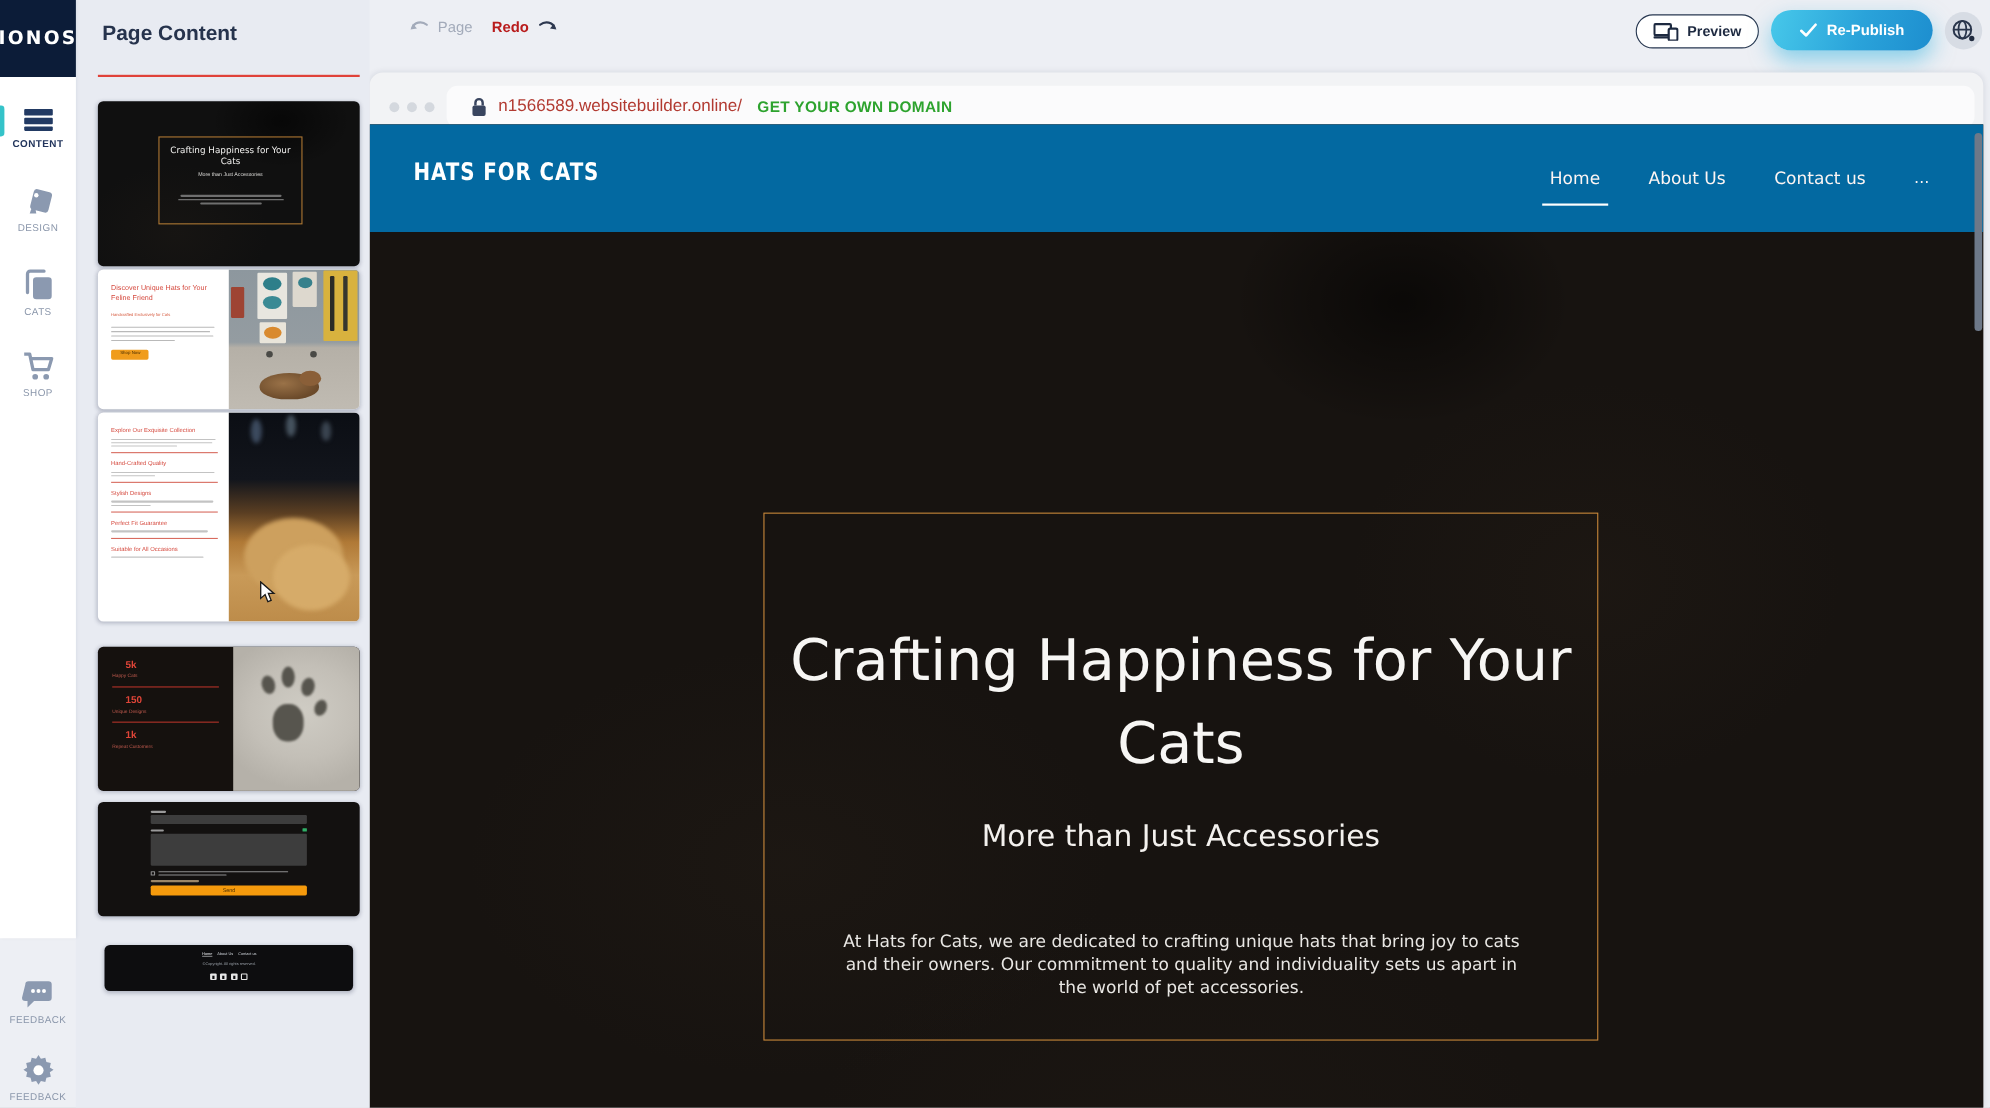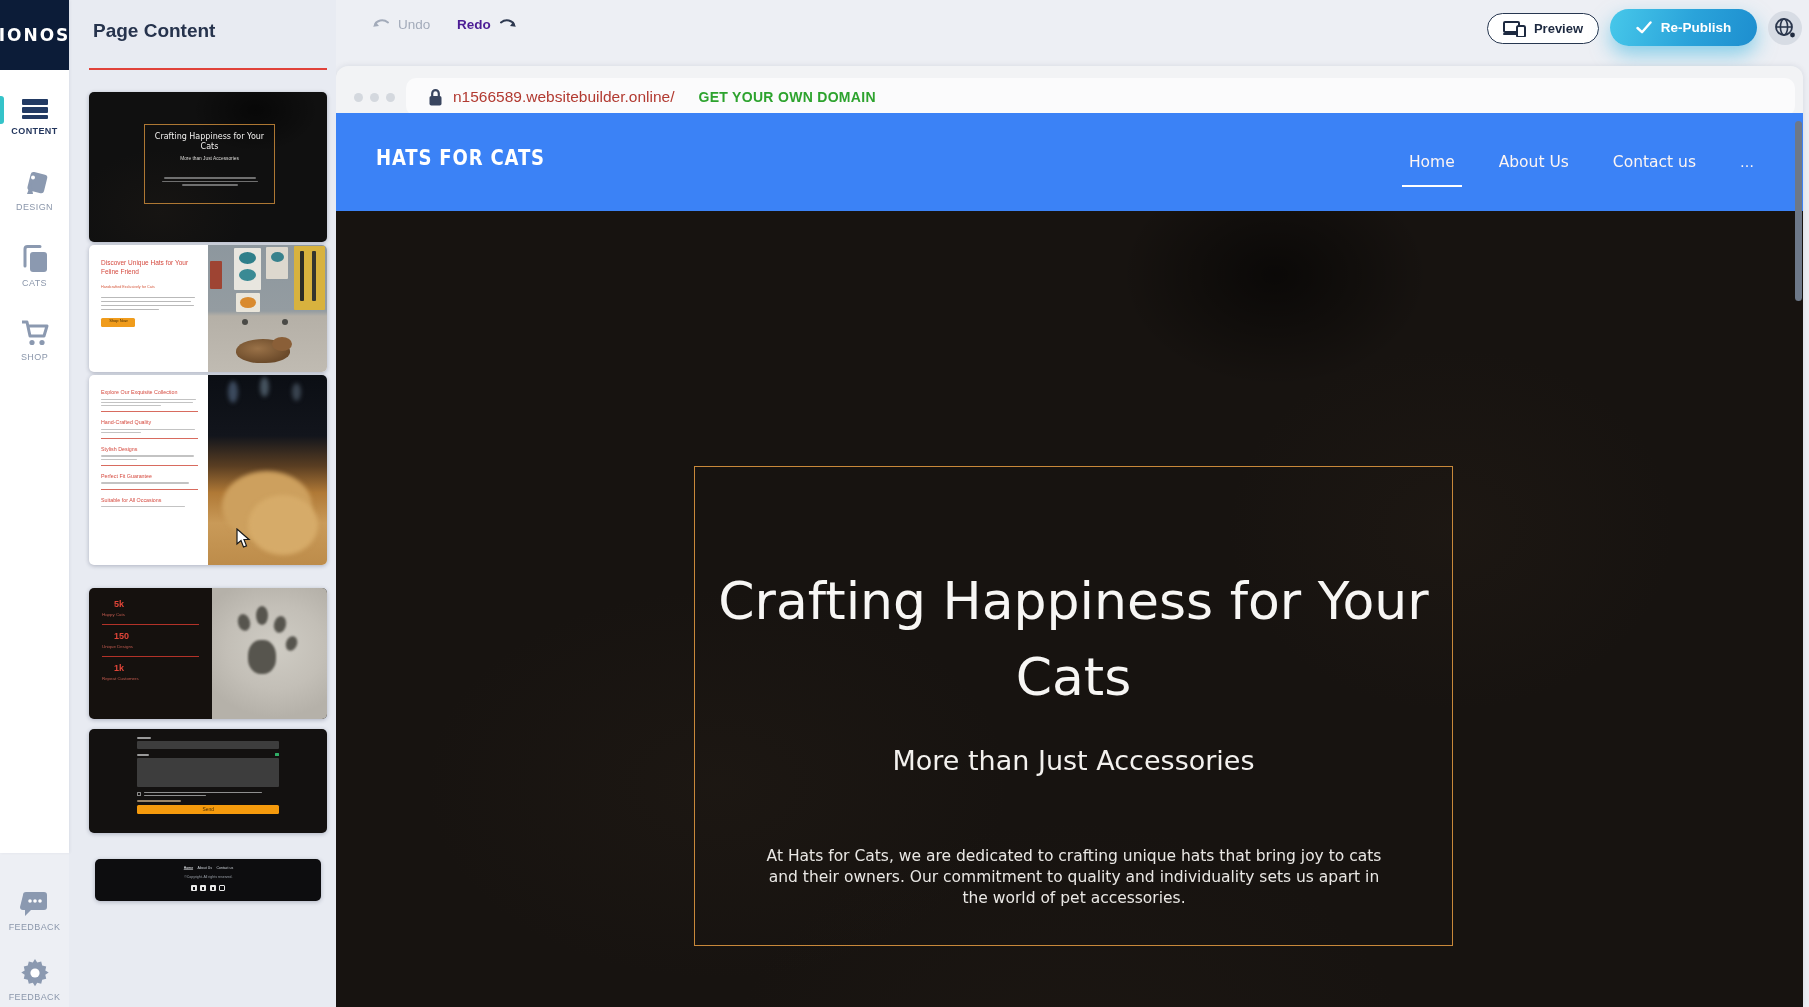--- a/index.html
+++ b/index.html
@@ -90,37 +90,37 @@
   .t6-copy { position:absolute; left:0; top:16px; width:100%; text-align:center; color:#9aa0a8; font-size:7px; }
   .t6-icons { position:absolute; left:0; top:26px; width:100%; display:flex; justify-content:center; gap:3.5px; }
   .t6-icons .sq { width:6px; height:6px; background:#e8e8e8; border-radius:1px; position:relative; }
   .t6-icons .sq::after { content:""; position:absolute; left:2px; top:1.5px; width:2px; height:3px; background:#0d0d0f; }
   .t6-icons .sq.o { background:transparent; border:1px solid #e8e8e8; }
   .t6-icons .sq.o::after { display:none; }
 
   
   .toolbar-undo, .toolbar-redo { position:absolute; top:16px; display:flex; align-items:center; gap:6px; cursor:pointer; }
   .toolbar-undo { left:372px; color:#a3abba; font-size:13.5px; }
-  .toolbar-redo { left:457px; color:#4c1d95; font-size:13.5px; font-weight:700; }
+  .toolbar-redo { left:447px; color:#b91c1c; font-size:13.5px; font-weight:700; }
 
   .btn-preview { position:absolute; left:1487px; top:13px; width:112px; height:31px; border-radius:17px; background:#fff; border:1px solid #273750; display:flex; align-items:center; justify-content:center; gap:8px; font-size:13px; font-weight:700; color:#1d2940; cursor:pointer; }
   .btn-republish { position:absolute; left:1610px; top:9px; width:147px; height:37px; border-radius:19px; background:linear-gradient(105deg,#47c8ea 0%,#2aa3da 55%,#1d8ecf 100%); display:flex; align-items:center; justify-content:center; gap:9px; font-size:13.5px; font-weight:700; color:#ffffff; box-shadow:0 9px 20px rgba(52,180,224,.55); cursor:pointer; }
   .btn-globe { position:absolute; left:1768px; top:11px; width:34px; height:34px; border-radius:50%; background:#d7dce4; display:flex; align-items:center; justify-content:center; cursor:pointer; }
 
   
   .browser { position:absolute; left:336px; top:66px; width:1467px; height:941px; border-radius:12px 12px 0 0; background:#f2f3f5; box-shadow:0 0 6px rgba(20,30,60,.10); }
   .chrome-dots { position:absolute; left:18px; top:27px; display:flex; gap:7px; }
   .chrome-dots i { width:9px; height:9px; border-radius:50%; background:#d4d8de; }
   .urlbar { position:absolute; left:70px; top:12px; right:8px; height:38px; background:#fbfbfc; border-radius:10px; display:flex; align-items:center; padding-left:22px; }
   .url-text { font-size:15.5px; color:#b23a31; margin-left:10px; cursor:pointer; }
-  .url-cta { font-size:14px; font-weight:700; color:#2da32e; letter-spacing:.3px; margin-left:24px; cursor:pointer; }
+  .url-cta { font-size:14px; font-weight:700; color:#2da32e; letter-spacing:.3px; margin-left:14px; cursor:pointer; }
 
   
   .site { position:absolute; left:0; top:47px; width:1467px; height:894px; overflow:hidden; background:#171310; }
-  .site-header { position:absolute; left:0; top:0; width:100%; height:98px; background:#3b82f6; }
+  .site-header { position:absolute; left:0; top:0; width:100%; height:98px; background:#0369a1; }
   .brand { position:absolute; left:40px; top:32px; color:#ffffff; font-size:22px; font-weight:700; letter-spacing:1px; transform:scaleX(.82); transform-origin:0 50%; font-family:"DejaVu Sans", sans-serif; white-space:nowrap; cursor:pointer; }
   .site-nav { position:absolute; right:48px; top:0; height:98px; display:flex; align-items:center; gap:44px; color:#fdf5f3; font-size:15.5px; font-family:"DejaVu Sans", sans-serif; }
   .site-nav .nav-item { position:relative; cursor:pointer; }
   .site-nav .nav-item.active::after { content:""; position:absolute; left:-7px; right:-7px; bottom:-16px; height:2.5px; background:#ffffff; }
   .site-nav .more { font-size:14px; letter-spacing:1px; cursor:pointer; }
 
   .hero-bg { position:absolute; left:0; top:98px; width:100%; height:796px;
     background:
       radial-gradient(220px 160px at 64% 8%, rgba(0,0,0,.55), transparent 70%),
       radial-gradient(320px 260px at 76% 40%, rgba(68,52,36,.12), transparent 70%),
@@ -140,21 +140,21 @@
 </head>
 <body>
 
 <div class="app">
 
   <div class="toolbar-undo">
     <svg width="20" height="16" viewBox="0 0 20 16">
       <path d="M3 9 C4.5 4.5 11 2.5 16 6.5" fill="none" stroke="#a3abba" stroke-width="2" stroke-linecap="round"></path>
       <path d="M1.2 10.8 L7 10 L3.4 5.6 Z" fill="#a3abba"></path>
     </svg>
-    <span>Undo</span>
+    <span>Page</span>
   </div>
   <div class="toolbar-redo">
     <span>Redo</span>
     <svg width="20" height="16" viewBox="0 0 20 16">
       <path d="M17 9 C15.5 4.5 9 2.5 4 6.5" fill="none" stroke="#2e3950" stroke-width="2" stroke-linecap="round"></path>
       <path d="M18.8 10.8 L13 10 L16.6 5.6 Z" fill="#2e3950"></path>
     </svg>
   </div>
 
   <div class="btn-preview">

